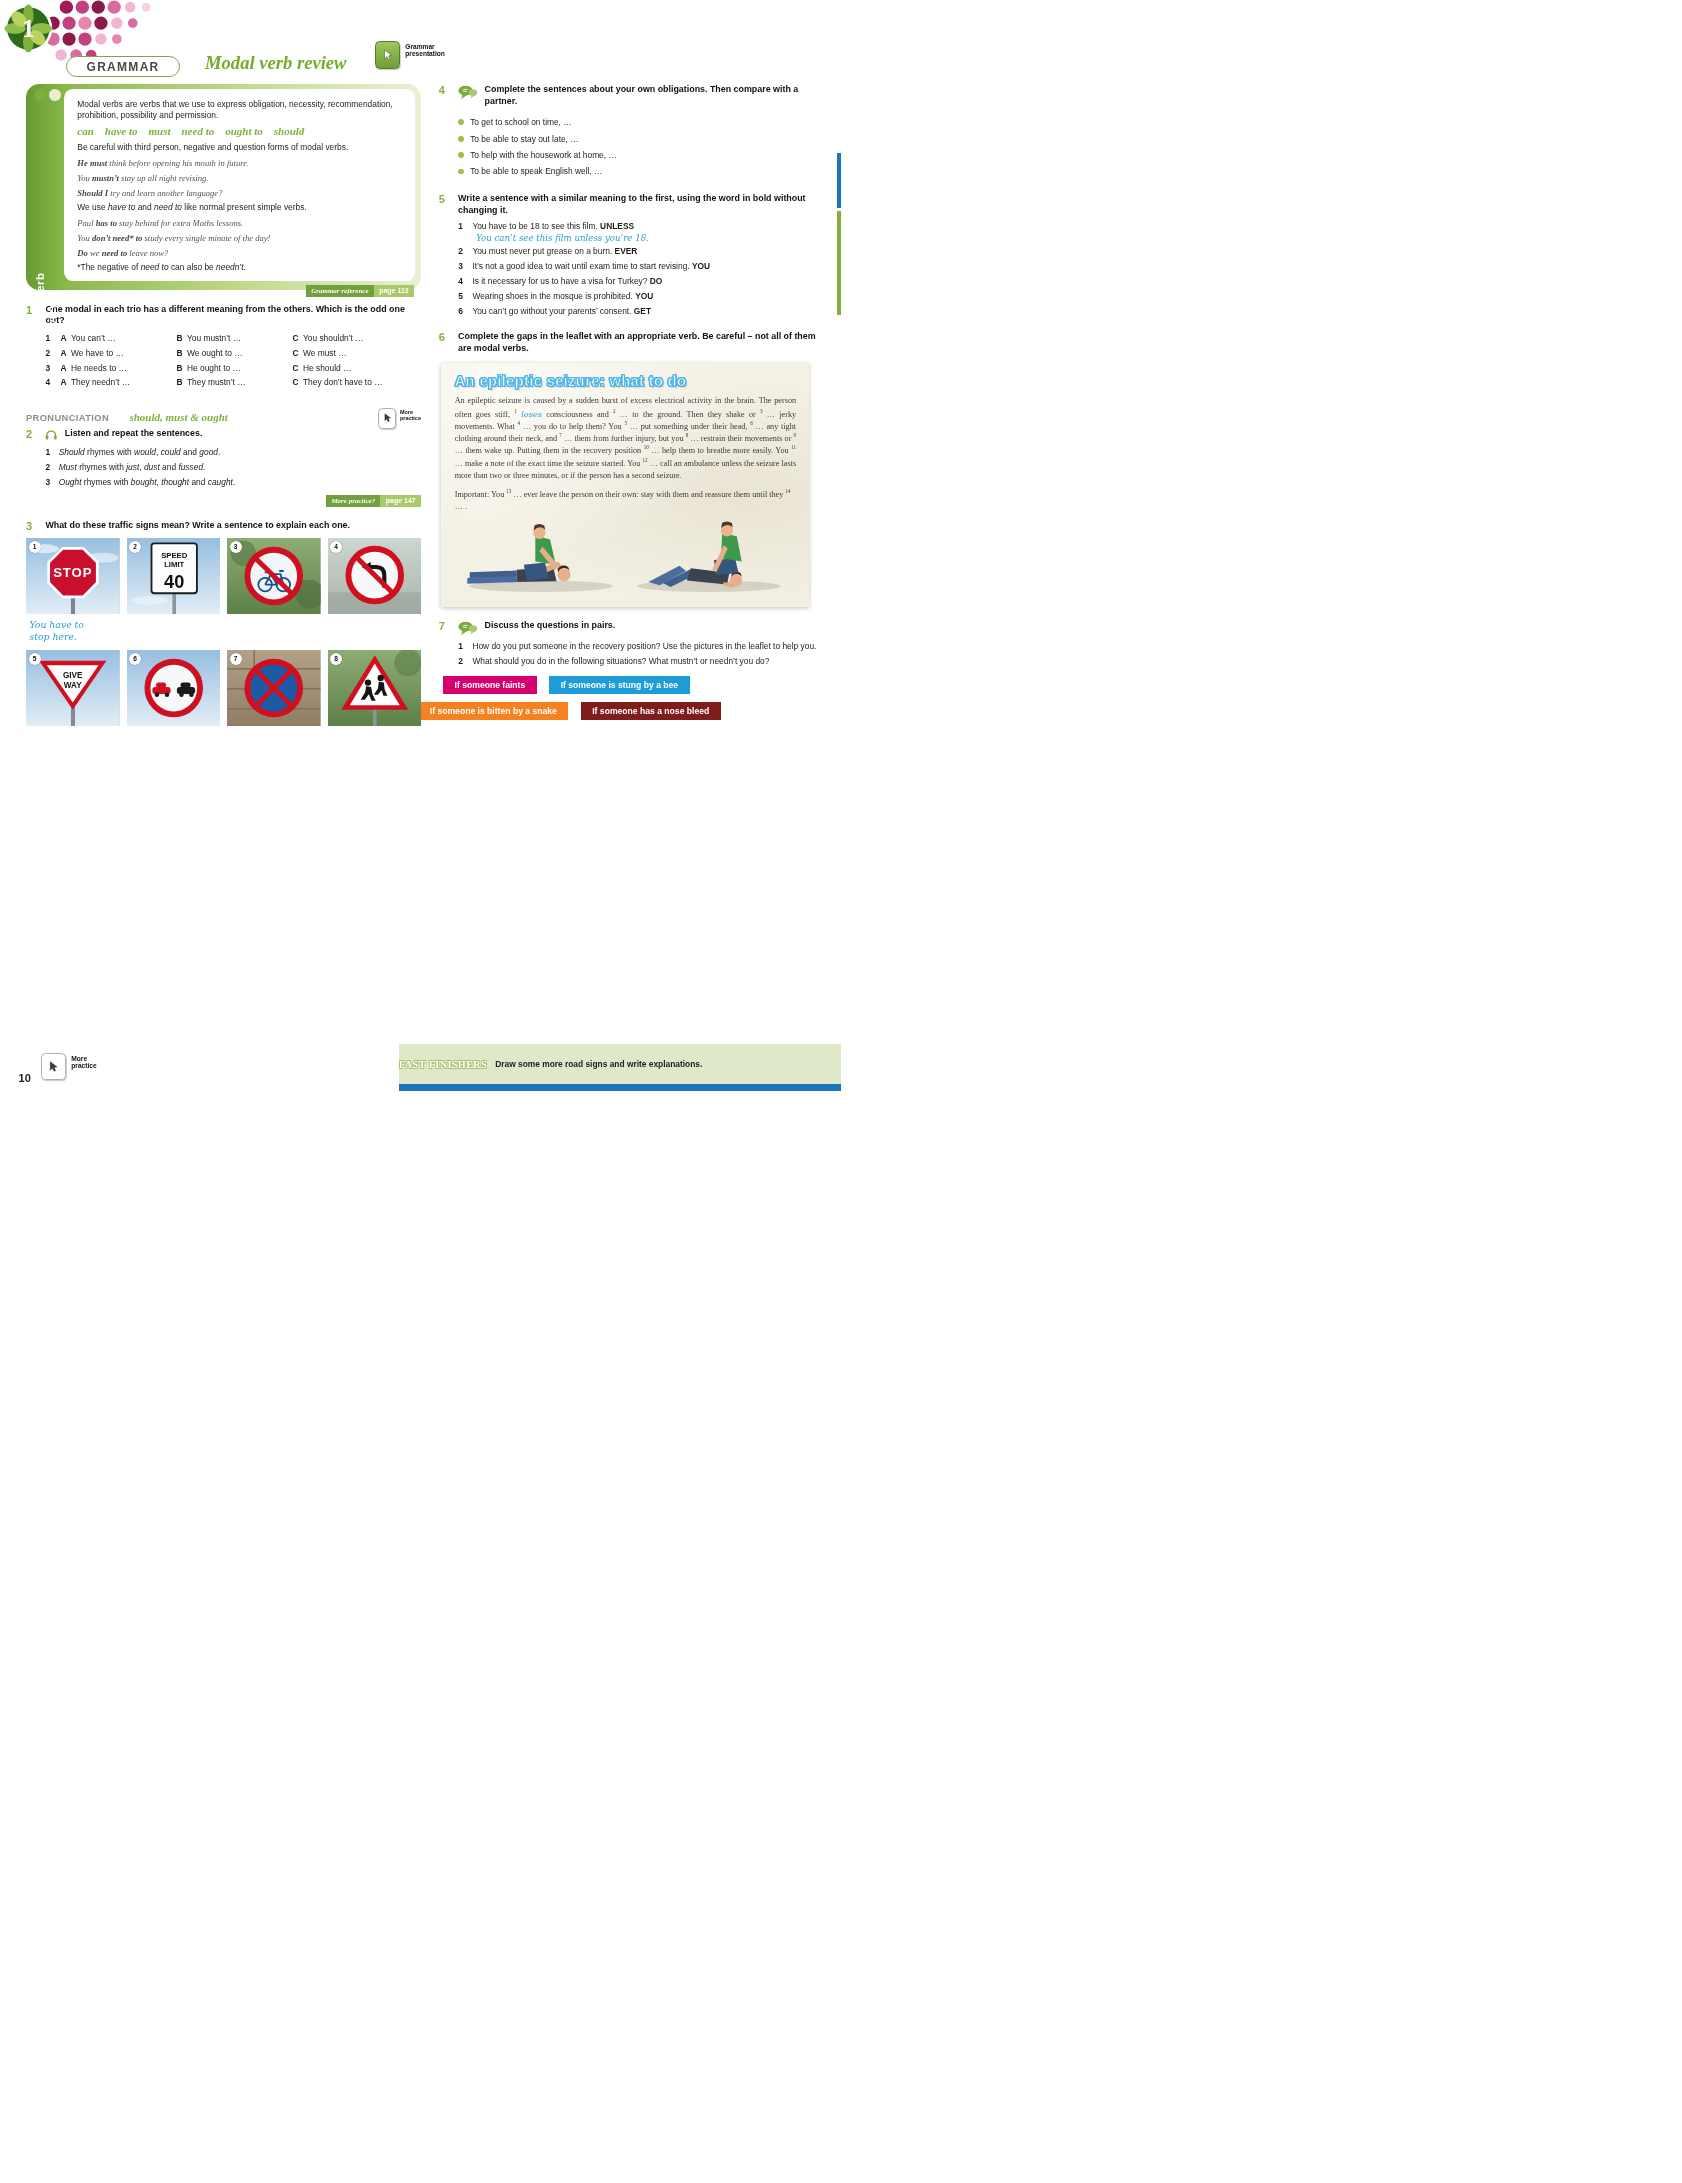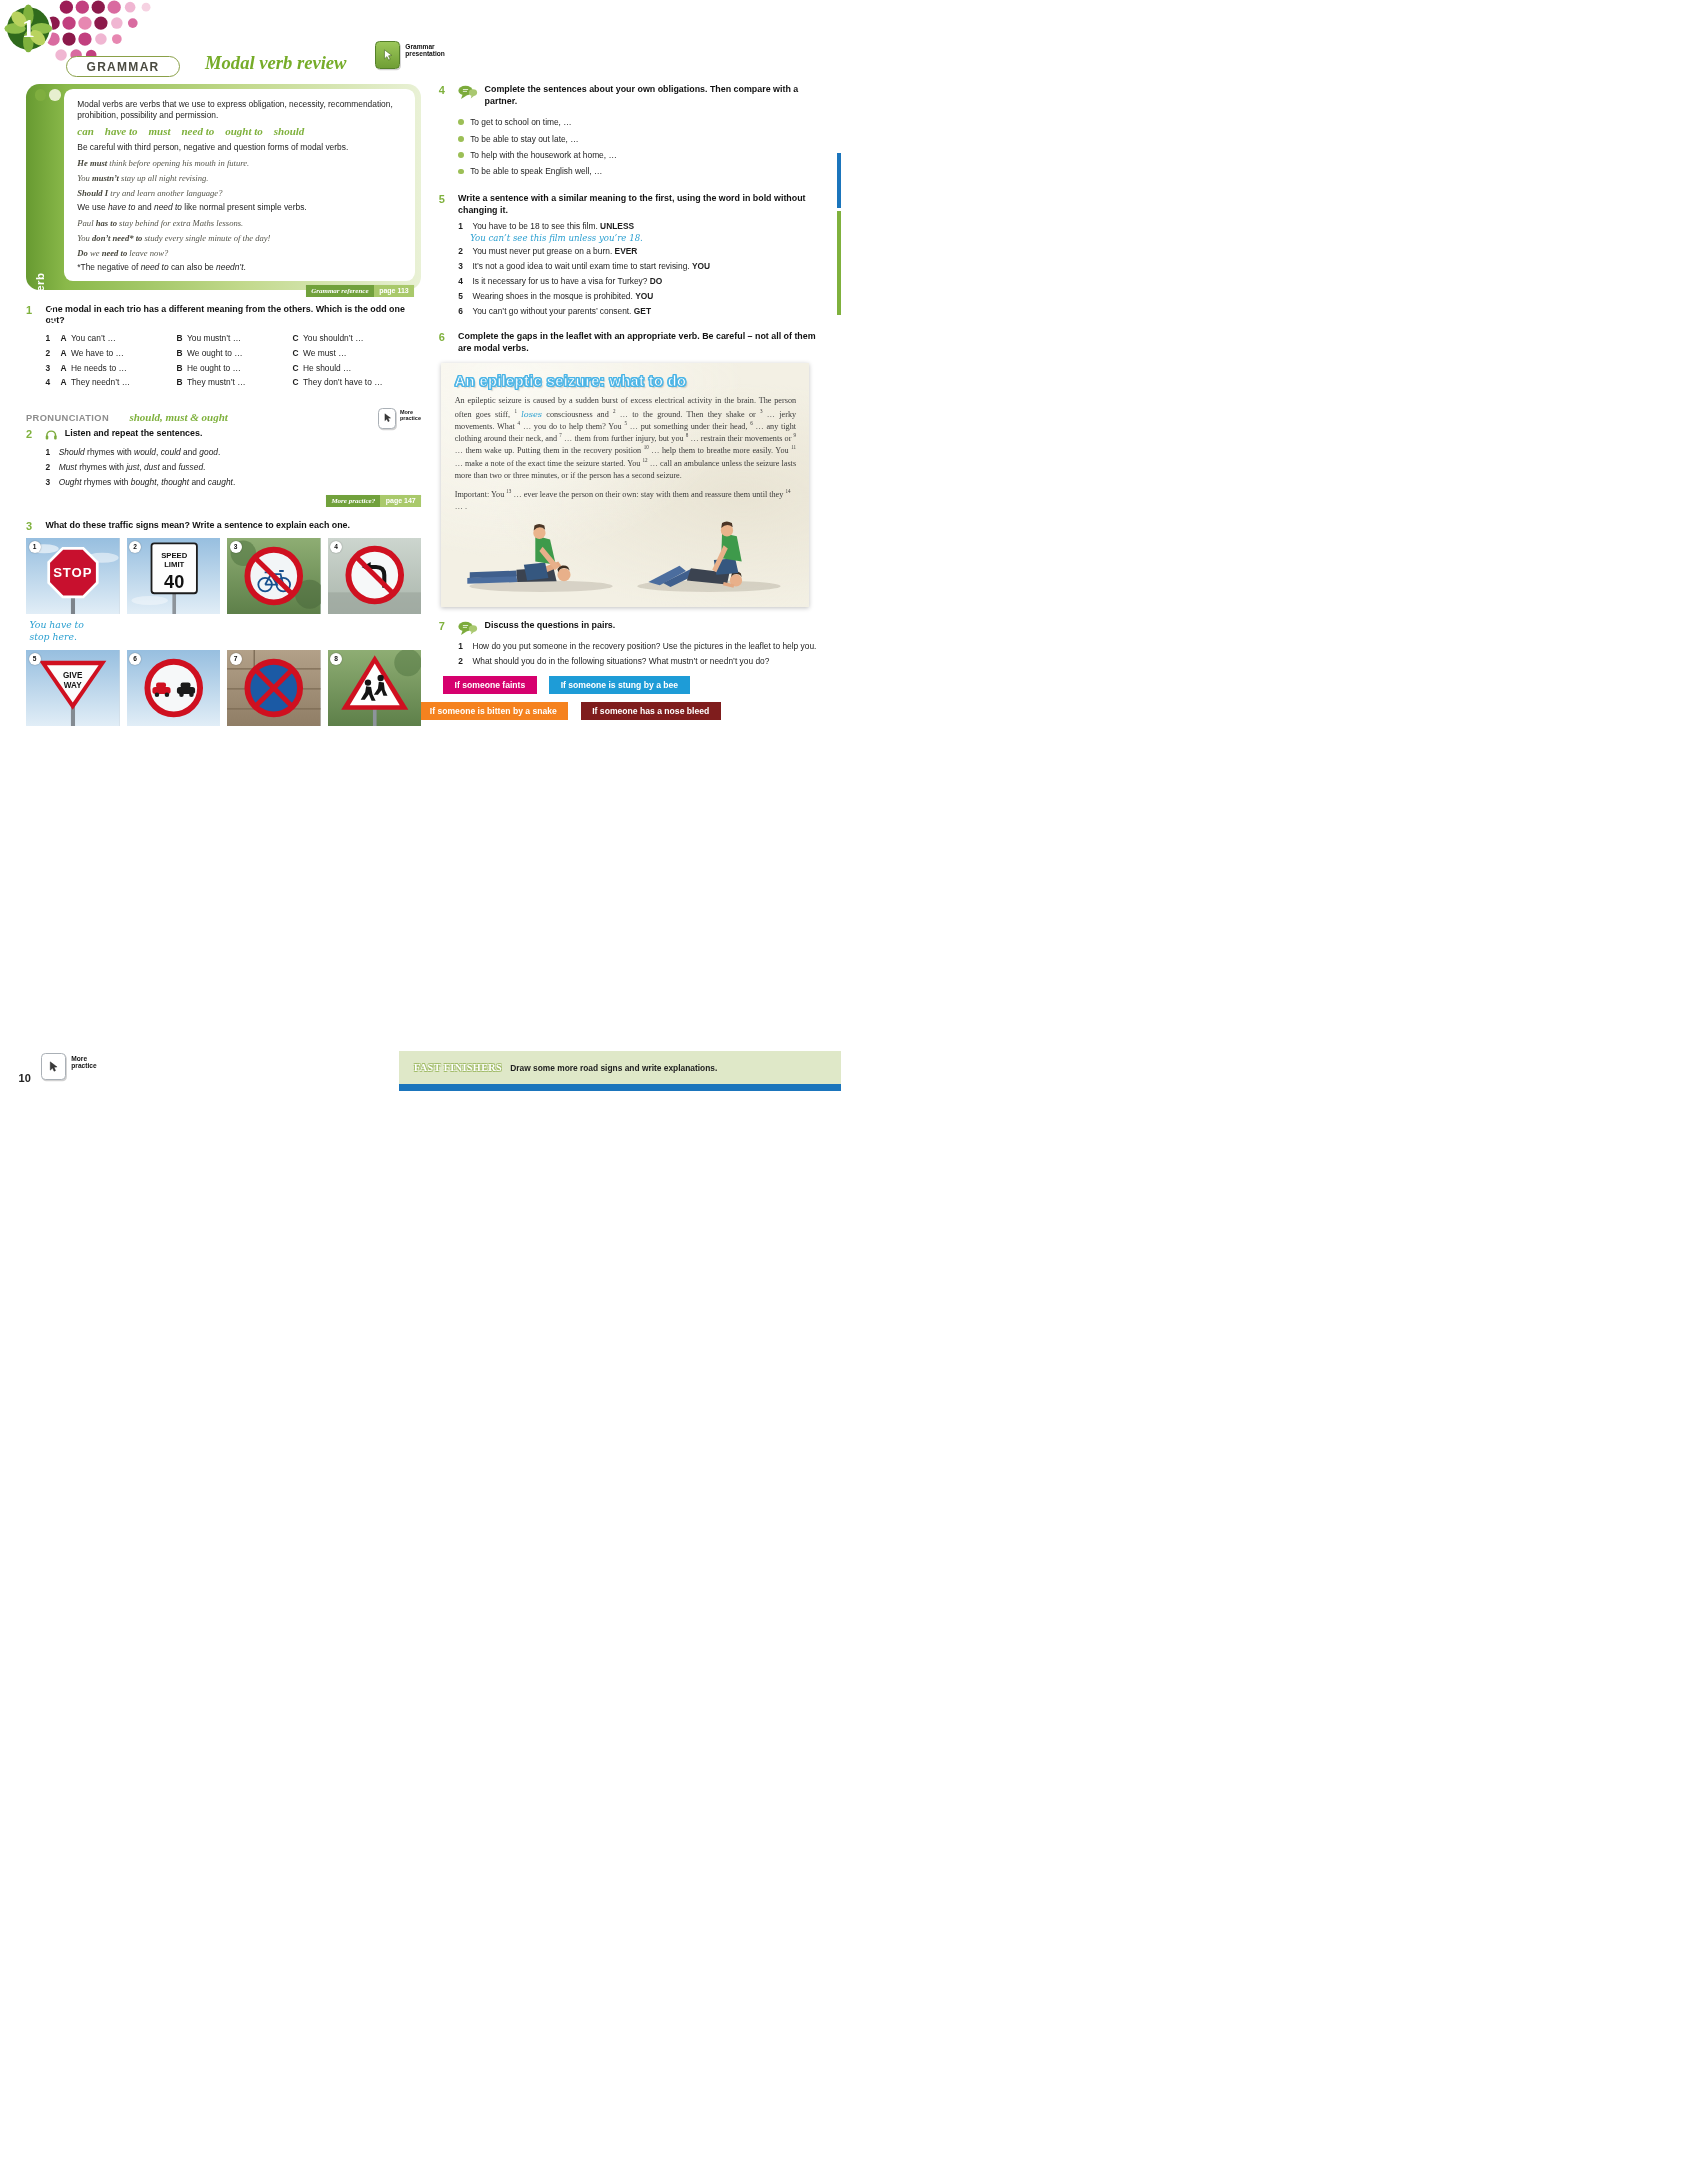--- a/index.html
+++ b/index.html
@@ -111,22 +111,22 @@
   .leaflet-important { font-family:"Liberation Serif", serif; font-size:8.2px; line-height:1.5; color:#3a3a3a; margin-top:6.2px; }
   .leaflet-photos { display:flex; gap:8.9px; margin-top:7px; }
   .leaflet-photos svg { width:48%; height:75px; }
 
   
   .pill-row { display:flex; gap:12.4px; margin-top:8px; margin-left:4.4px; }
   .pill-row.shift { margin-left:-20.4px; }
   .pill { color:#fff; font-weight:bold; font-size:8.6px; padding:4px 11.5px; border-radius:0; white-space:nowrap; }
 
   
-  .fast-finishers { position:absolute; left:399px; right:0; bottom:7px; height:33px; background:#dfe8c8;
-    display:flex; align-items:center; padding-left:15px; gap:8px; }
+  .fast-finishers { position:absolute; left:399px; right:0; bottom:7px; height:40px; background:#dfe8c8;
+    display:flex; align-items:center; gap:8px; }
   .ff-label { font-family:"Liberation Serif", serif; font-weight:bold; font-size:10.2px; letter-spacing:0.4px; color:#fff;
     text-shadow:-0.7px -0.7px 0 #a3bd6b, 0.7px -0.7px 0 #a3bd6b, -0.7px 0.7px 0 #a3bd6b, 0.7px 0.7px 0 #a3bd6b; }
   .ff-text { font-weight:bold; font-size:8.4px; color:#222; }
   .footer-mp { position:absolute; left:41px; bottom:10.6px; display:flex; gap:5.3px; cursor:pointer; }
   .page-num { position:absolute; left:18.6px; bottom:7px; font-weight:bold; font-size:11px; color:#222; }
 
   
   .f-b { font-weight:700; }
   .f-i { font-style:italic; }
   .f-s { font-size:0.62em; vertical-align:super; line-height:0; }
@@ -493,21 +493,21 @@
       <section class="ex">
         <div class="ex-head">
           <span class="ex-num">5</span>
           <span class="ex-title">Write a sentence with a similar meaning to the first, using the word in bold without changing it.</span>
         </div>
         <div class="num-items">
           <div class="num-item" style="margin-bottom:0">
             <span class="n">1</span>
               <span><span>You have to be 18 to see this film. </span><span class="f-b">UNLESS</span></span>
           </div>
-          <div class="answer-line" style="margin-left:12px">You can’t see this film unless you’re 18.</div>
+          <div class="answer-line" style="margin-left:18px">You can’t see this film unless you’re 18.</div>
           <div class="num-item">
             <span class="n">2</span>
               <span><span>You must never put grease on a burn. </span><span class="f-b">EVER</span></span>
           </div>
           <div class="num-item">
             <span class="n">3</span>
               <span><span>It’s not a good idea to wait until exam time to start revising. </span><span class="f-b">YOU</span></span>
           </div>
           <div class="num-item">
             <span class="n">4</span>

